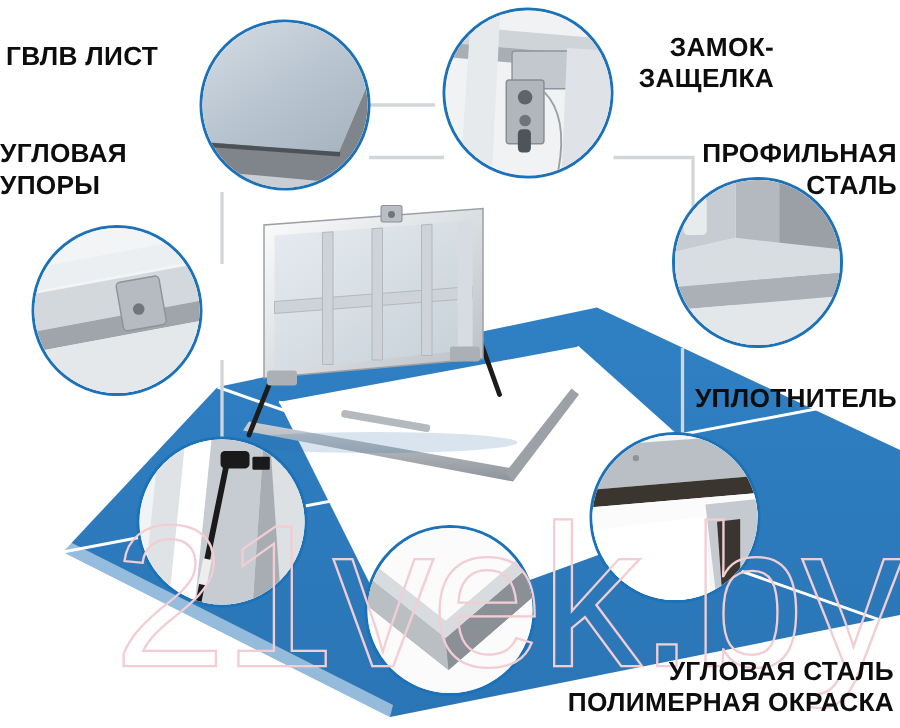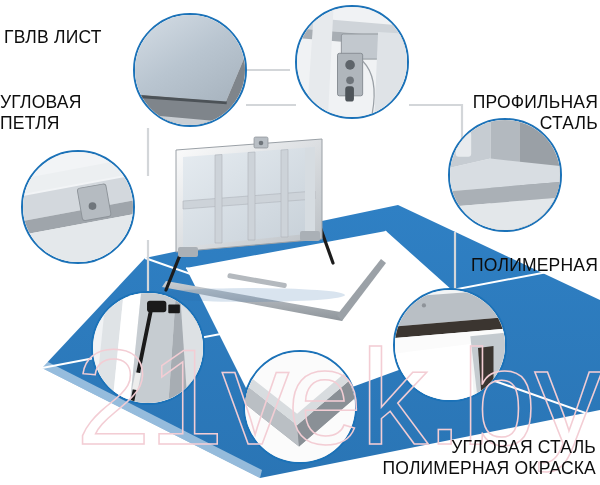--- a/index.html
+++ b/index.html
@@ -36,21 +36,21 @@
     z-index:5;
     box-sizing:border-box;
   }
   .circle .inner{position:absolute;left:-2px;top:-2px;width:calc(100% + 4px);height:calc(100% + 4px);}
 
   
   .label{
     position:absolute;z-index:7;
     color:#0d0d0d;
     font-size:17.5px;
-    font-weight:400;
+    font-weight:700;
     line-height:1.22;
     letter-spacing:0.2px;
     white-space:pre-line;
   }
   .label.r{text-align:right;}
   .label.l{text-align:left;}
 </style>
 </head>
 <body>
 
@@ -234,25 +234,27 @@
       <polygon points="56,78 112,30 118,48 58,100" fill="#8a9096"></polygon>
       <polygon points="0,22 56,66 112,18 112,30 56,78 0,34" fill="#d8dcdf"></polygon>
     </svg>
   </div>
 
   <div class="watermark">21vek.by</div>
 
   <div class="label l" style="left:4px;top:27px;width:130px;">ГВЛВ ЛИСТ</div>
 
   <div class="label l" style="left:0px;top:92px;width:130px;">УГЛОВАЯ
-ПЕТЛЯ</div>
-
-
+УПОРЫ</div>
+
+
+  <div class="label r" style="right:84px;top:21px;width:180px;">ЗАМОК-
+ЗАЩЕЛКА</div>
 
   <div class="label r" style="right:2px;top:92px;width:200px;">ПРОФИЛЬНАЯ
 СТАЛЬ</div>
 
-  <div class="label r" style="right:2px;top:255px;width:200px;">ПОЛИМЕРНАЯ</div>
+  <div class="label r" style="right:2px;top:255px;width:200px;">УПЛОТНИТЕЛЬ</div>
 
   <div class="label r" style="right:4px;top:402px;width:300px;margin-top:35px;">УГЛОВАЯ СТАЛЬ
 ПОЛИМЕРНАЯ ОКРАСКА</div>
 
 </div>
 
 </body></html>

